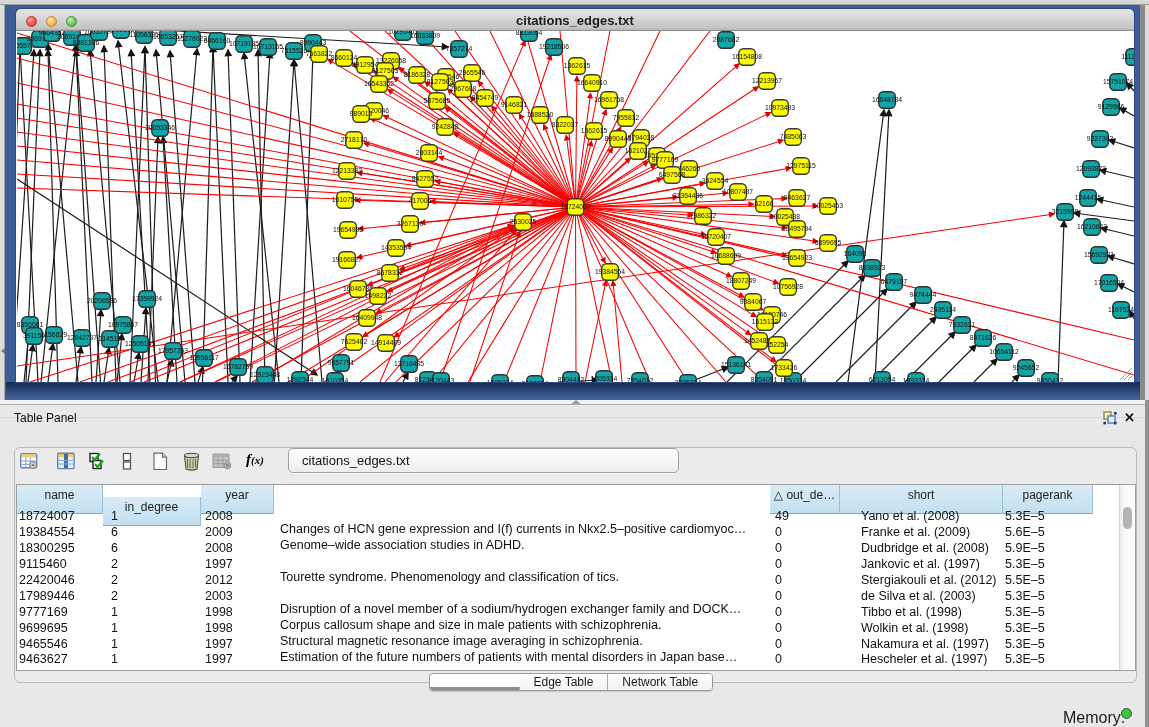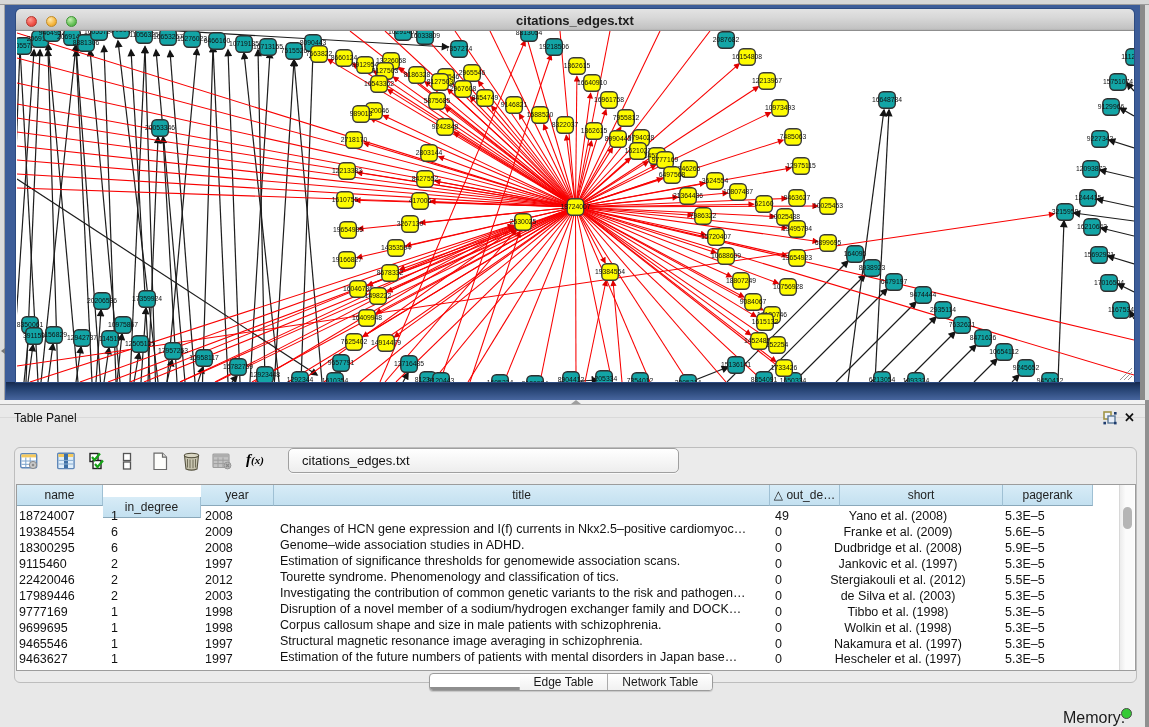--- a/index.html
+++ b/index.html
@@ -26,26 +26,26 @@
 #tpbar { position:absolute; left:0; top:4px; width:1149px; height:14px; background:#e9e9e9; border-top:1px solid #adadad; border-bottom:1px solid #d9d9d9;}
 #tpbar .t { position:absolute; left:14px; top:6px; font-size:12px; color:#111; }
 #tpx { position:absolute; left:1124px; top:5px; font-size:13px; font-weight:bold; color:#111; }
 #container { position:absolute; left:14px; top:47px; width:1123px; height:236px; background:#ebebeb; border:1px solid #bdbdbd; border-radius:6px; }
 #toolbar { position:absolute; left:20px; top:52px; height:26px; }
 .ticon { position:absolute; top:0; }
 #dropdown { position:absolute; left:288px; top:48px; width:391px; height:25px; background:linear-gradient(#ffffff,#ededed); border:1px solid #9f9f9f; border-radius:5px; box-shadow:0 1px 0 rgba(255,255,255,.7); }
 #dropdown .txt { position:absolute; left:13px; top:4px; font-size:13px; color:#111; }
 #table { position:absolute; left:16px; top:84px; width:1120px; height:187px; background:#fff; border:1px solid #9c9c9c; overflow:hidden; }
 #thead { position:absolute; left:0; top:0; height:22px; width:1118px; }
-#thead .th { position:absolute; top:0; height:21px; background:linear-gradient(#d8ecf7,#c3e0f0); border-right:1px solid #9fc0d4; border-bottom:1px solid #8aa8ba; font-size:12px; color:#222; text-align:center; line-height:21px; }
+#thead .th { position:absolute; top:0; height:29px; background:linear-gradient(#d8ecf7,#c3e0f0); border-right:1px solid #9fc0d4; border-bottom:1px solid #8aa8ba; font-size:12px; color:#222; text-align:center; line-height:21px; }
 #tbody { position:absolute; left:0; top:23px; width:1118px; }
 .tr { position:relative; height:15.95px; font-size:12.5px; color:#111; }
 .tr div { position:absolute; top:1px; white-space:nowrap; }
 .c0 { left:2px; } .c1 { left:94px; } .c2 { left:188px; } .c3 { left:263px;margin-top:13px; }
-.c4 { left:758px; } .c5 { left:800px; width:162px; text-align:center; } .c6 { left:988px; }
+.c4 { left:758px; } .c5 { left:844px; width:162px; text-align:left; } .c6 { left:988px; }
 #vscroll { position:absolute; left:1102px; top:0; width:15px; height:185px; background:linear-gradient(90deg,#ececec,#fbfbfb 40%,#fbfbfb); border-left:1px solid #d8d8d8;}
 #vthumb { position:absolute; left:3px; top:22px; width:9px; height:22px; background:#b5b5b5; border-radius:5px; }
 #tabs { position:absolute; left:429px; top:273px; height:18px; display:flex; border:1px solid #9b9b9b; border-radius:4px; overflow:hidden; background:#fff; box-shadow:0 1px 1px rgba(0,0,0,.15); }
 #tabs div { font-size:12px; line-height:17px; padding:0 14px; color:#1a1a1a; background:linear-gradient(#ffffff,#f1f1f1); border-right:1px solid #ababab; }
 #tabs div:last-child { border-right:none; }
 #tabs .sel { background:#8e8e8e; color:#fff;margin-top:13px; }
 #memory { position:absolute; left:1063px; top:309px; font-size:16px; color:#1a1a1a; }
 #memdot { position:absolute; left:1121px; top:308px; width:11px; height:11px; border-radius:50%; background:#35ca35; border:1px solid #4a4a4a; }
 #tprightstrip { position:absolute; left:1145px; top:0; width:4px; height:327px; background:#909090; }
 </style></head>
@@ -658,21 +658,20 @@
         <path d="M2 9 L6 13.5 L10 9 Z" fill="#555"></path>
     </svg>
     <div id="dropdown">
         <span class="txt">citations_edges.txt</span>
       </div>
     <div id="table">
       <div id="thead">
         <div class="th" style="left:0;width:86px;">name</div>
         <div class="th" style="left:86px;width:98px;margin-top:12px;">in_degree</div>
         <div class="th" style="left:184px;width:73px;">year</div>
-        <div class="th" style="left:257px;width:496px;">title</div>
         <div class="th" style="left:753px;width:70px;">△ out_de…</div>
         <div class="th" style="left:823px;width:163px;">short</div>
         <div class="th" style="left:986px;width:90px;">pagerank</div>
       </div>
       <div id="tbody">
 <div class="tr">
             <div class="c0">18724007</div>
             <div class="c1">1</div>
             <div class="c2">2008</div>
             <div class="c3">Changes of HCN gene expression and I(f) currents in Nkx2.5–positive cardiomyoc…</div>
@@ -686,39 +685,37 @@
             <div class="c2">2009</div>
             <div class="c3">Genome–wide association studies in ADHD.</div>
             <div class="c4">0</div>
             <div class="c5">Franke et al. (2009)</div>
             <div class="c6">5.6E–5</div>
           </div>
 <div class="tr">
             <div class="c0">18300295</div>
             <div class="c1">6</div>
             <div class="c2">2008</div>
-            <div class="c3">Estimation of significance thresholds for genomewide association scans.</div>
             <div class="c4">0</div>
             <div class="c5">Dudbridge et al. (2008)</div>
             <div class="c6">5.9E–5</div>
           </div>
 <div class="tr">
             <div class="c0">9115460</div>
             <div class="c1">2</div>
             <div class="c2">1997</div>
             <div class="c3">Tourette syndrome. Phenomenology and classification of tics.</div>
             <div class="c4">0</div>
             <div class="c5">Jankovic et al. (1997)</div>
             <div class="c6">5.3E–5</div>
           </div>
 <div class="tr">
             <div class="c0">22420046</div>
             <div class="c1">2</div>
             <div class="c2">2012</div>
-            <div class="c3">Investigating the contribution of common genetic variants to the risk and pathogen…</div>
             <div class="c4">0</div>
             <div class="c5">Stergiakouli et al. (2012)</div>
             <div class="c6">5.5E–5</div>
           </div>
 <div class="tr">
             <div class="c0">17989446</div>
             <div class="c1">2</div>
             <div class="c2">2003</div>
             <div class="c3">Disruption of a novel member of a sodium/hydrogen exchanger family and DOCK…</div>
             <div class="c4">0</div>

